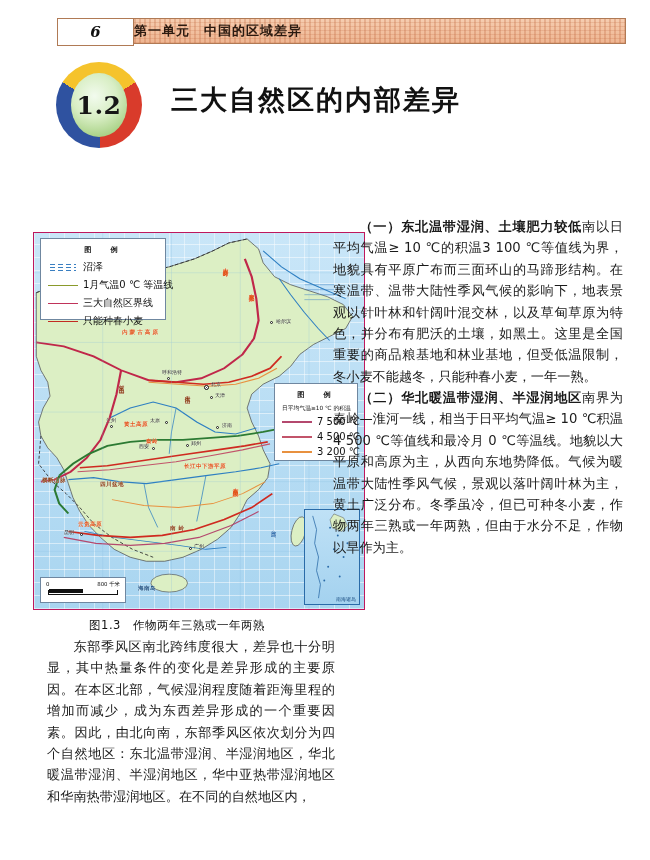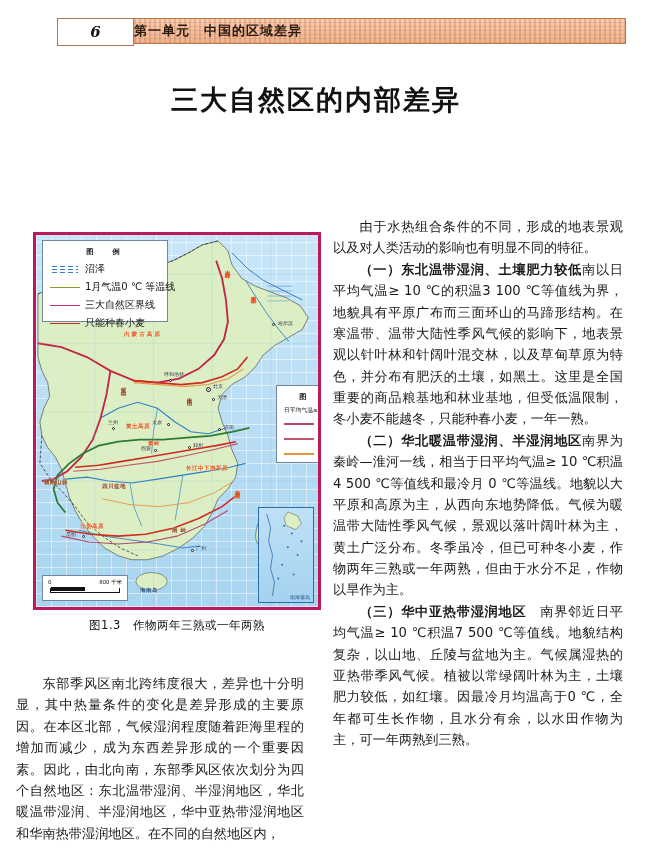--- a/index.html
+++ b/index.html
@@ -62,34 +62,34 @@
   }
 
   
   .sec-head{
     position:absolute;left:34px;top:196px;
     font-weight:700;font-size:16px;letter-spacing:1.5px;color:#111;
   }
 
   
   .col{position:absolute;width:288px;font-size:13.2px;line-height:1.62;text-align:justify;}
-  .col-left{left:16px;top:636px;margin-top:37px;}
+  .col-left{left:47px;top:636px;}
   .col-right{left:333px;top:216px;width:290px;}
   .col p{margin:0 0 0 0;text-indent:2em;}
   .para-head{font-weight:700;}
 
   .caption{
     position:absolute;left:33px;top:618px;width:288px;text-align:center;
     font-size:11.5px;color:#111;letter-spacing:.5px;
   }
 
   
   .map{
-    position:absolute;left:33px;top:232px;width:288px;height:378px;
-    border:3px solid #be185d;box-sizing:border-box;overflow:hidden;
+    position:absolute;left:33px;top:232px;width:332px;height:378px;
+    border:1px solid #be185d;box-sizing:border-box;overflow:hidden;
     background:#bfe0f5;
   }
   .map-sea{
     position:absolute;inset:0;
     background:
       repeating-linear-gradient(0deg,rgba(255,255,255,.5) 0px,rgba(255,255,255,.5) 1px,rgba(255,255,255,0) 1px,rgba(255,255,255,0) 13px),
       repeating-linear-gradient(90deg,rgba(255,255,255,.45) 0px,rgba(255,255,255,.45) 1px,rgba(255,255,255,0) 1px,rgba(255,255,255,0) 15px),
       linear-gradient(180deg,#c9e6f8,#a9d5f0);
   }
   .map svg{position:absolute;inset:0;width:100%;height:100%;}
@@ -156,20 +156,26 @@
 <div class="page">
 
   <div class="hdr">
     <div class="hdr-pageno">6</div>
     <div class="hdr-bar">
       <span class="hdr-title">第一单元　中国的区域差异</span>
     </div>
   </div>
 
   <div class="chapline">
+    <div class="badge">
+      <div class="ring"></div>
+      <div class="core">
+        <span class="num">1.2</span>
+      </div>
+    </div>
     <div class="chap-title">三大自然区的内部差异</div>
   </div>
 
 
   <div class="map">
     <div class="map-sea"></div>
 
     <svg viewBox="0 0 288 378" preserveAspectRatio="none">
 
       <path fill="#dcefc4" stroke="#4f4f4f" stroke-width="0.7" d="M2,60 L20,52 L44,46 L70,44 L96,40 L118,34 L140,26 L156,18 L170,10 L186,6 L196,16
@@ -356,25 +362,21 @@
     </div>
   </div>
 
   <div class="caption">图1.3　作物两年三熟或一年两熟</div>
 
   <div class="col col-left">
     <p>东部季风区南北跨纬度很大，差异也十分明显，其中热量条件的变化是差异形成的主要原因。在本区北部，气候湿润程度随着距海里程的增加而减少，成为东西差异形成的一个重要因素。因此，由北向南，东部季风区依次划分为四个自然地区：东北温带湿润、半湿润地区，华北暖温带湿润、半湿润地区，华中亚热带湿润地区和华南热带湿润地区。在不同的自然地区内，</p>
   </div>
 
   <div class="col col-right">
-    <p>由于水热组合条件的不同，形成的地表景观以及对人类活动的影响也有明显不同的特征。</p>
     <p>
       <span class="para-head">（一）东北温带湿润、土壤肥力较低</span><span>南以日平均气温≥ 10 ℃的积温3 100 ℃等值线为界，地貌具有平原广布而三面环山的马蹄形结构。在寒温带、温带大陆性季风气候的影响下，地表景观以针叶林和针阔叶混交林，以及草甸草原为特色，并分布有肥沃的土壤，如黑土。这里是全国重要的商品粮基地和林业基地，但受低温限制，冬小麦不能越冬，只能种春小麦，一年一熟。</span>
     </p>
     <p>
       <span class="para-head">（二）华北暖温带湿润、半湿润地区</span><span>南界为秦岭—淮河一线，相当于日平均气温≥ 10 ℃积温4 500 ℃等值线和最冷月 0 ℃等温线。地貌以大平原和高原为主，从西向东地势降低。气候为暖温带大陆性季风气候，景观以落叶阔叶林为主，黄土广泛分布。冬季虽冷，但已可种冬小麦，作物两年三熟或一年两熟，但由于水分不足，作物以旱作为主。</span>
     </p>
-    <p>
-      <span class="para-head">（三）华中亚热带湿润地区</span><span>　南界邻近日平均气温≥ 10 ℃积温7 500 ℃等值线。地貌结构复杂，以山地、丘陵与盆地为主。气候属湿热的亚热带季风气候。植被以常绿阔叶林为主，土壤肥力较低，如红壤。因最冷月均温高于0 ℃，全年都可生长作物，且水分有余，以水田作物为主，可一年两熟到三熟。</span>
-    </p>
   </div>
 
 </div>
 
 </body></html>

